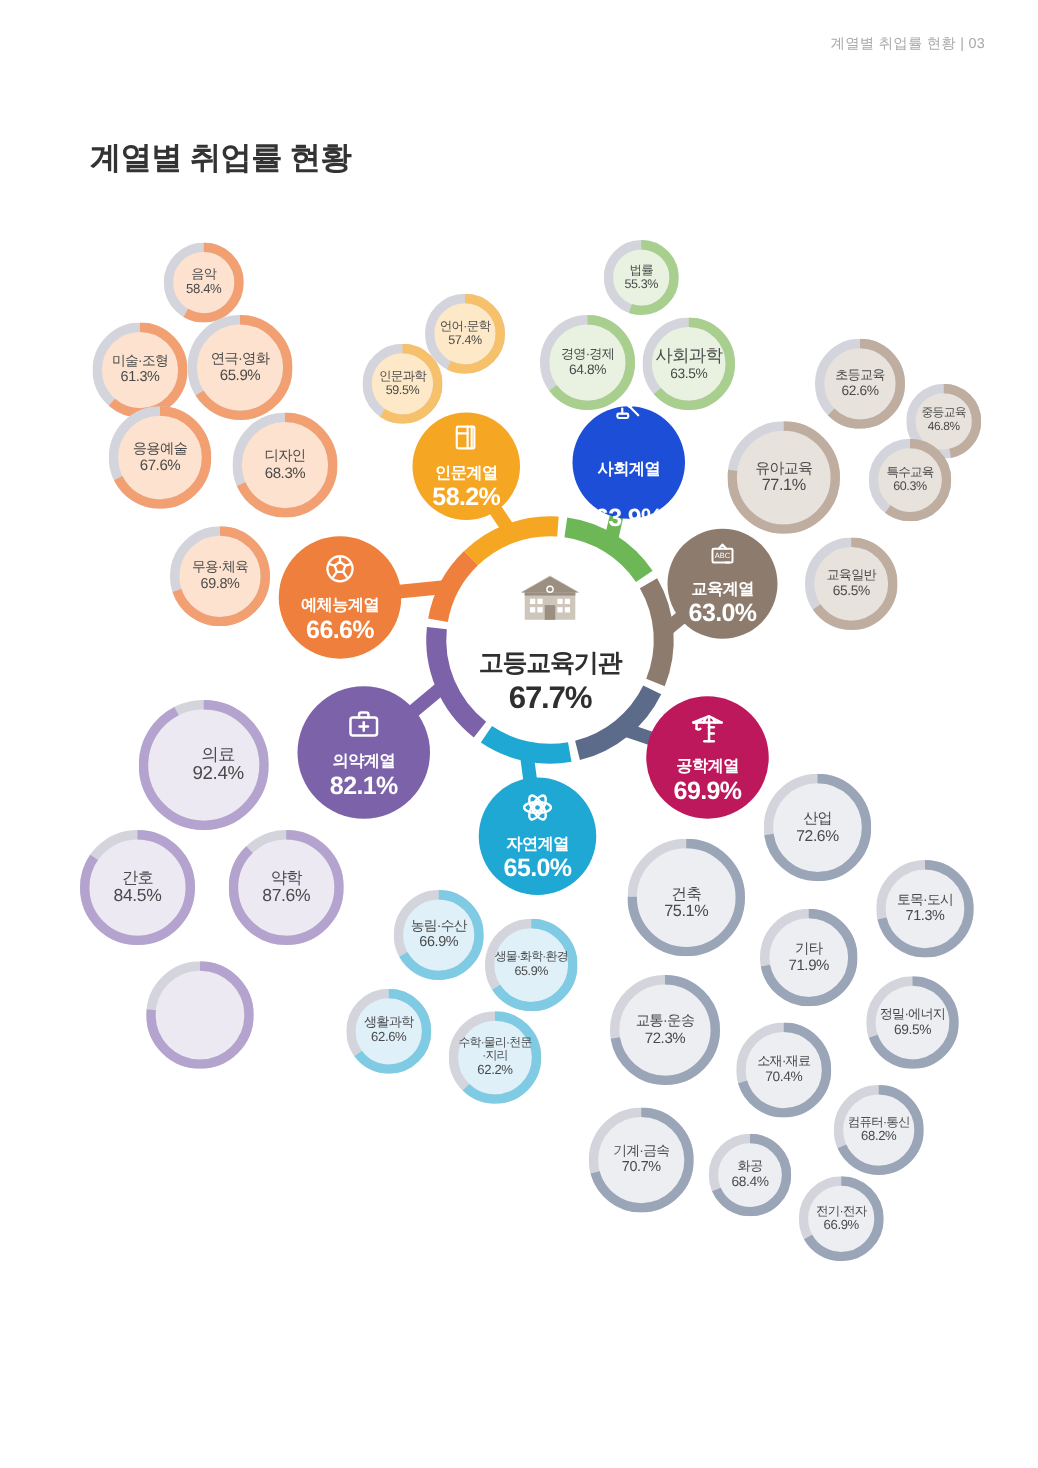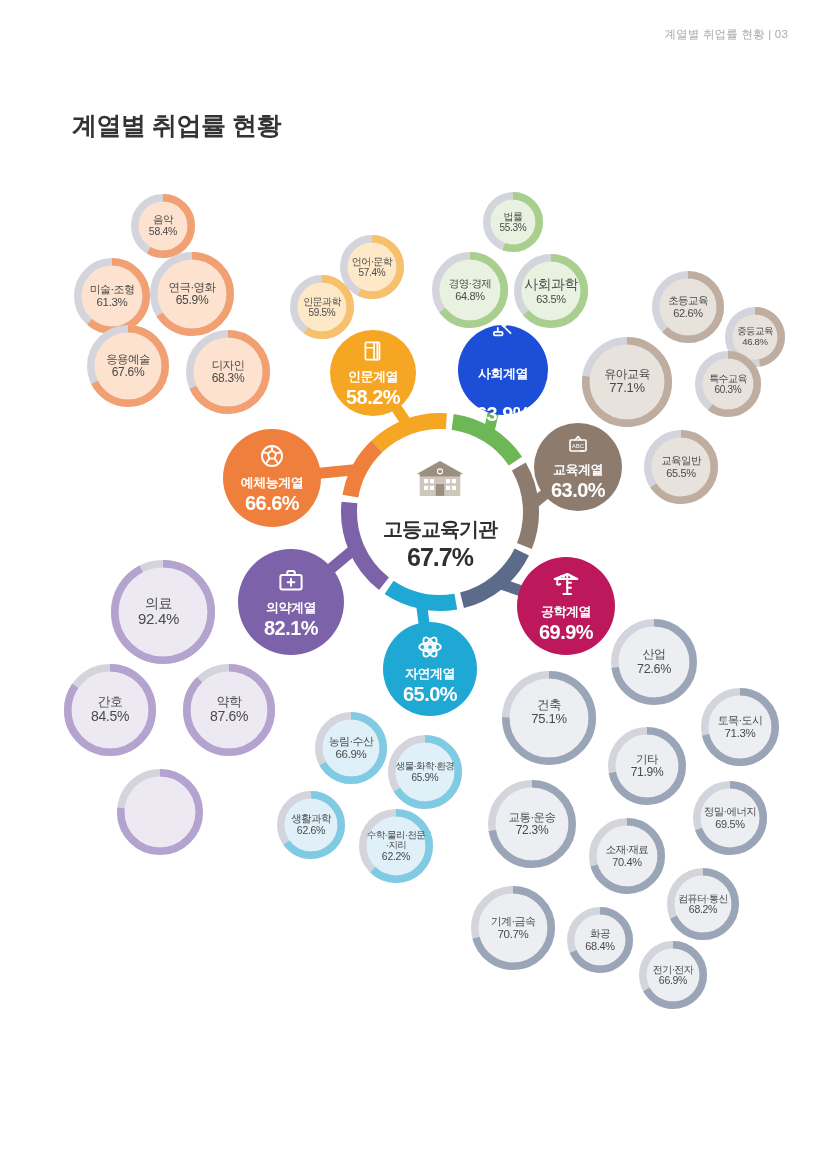--- a/index.html
+++ b/index.html
@@ -286,21 +286,21 @@
       <div class="sat-inner" style="left: 7.5px; top: 7.5px; height: 71px; width: 71px;">
         <div class="sat-label" style="font-size: 12px;">산업</div>
         <div class="sat-value" style="font-size: 12.5px;">72.6%</div>
       </div>
     </div>
     <div class="node sat" style="left: 502px; top: 671px; height: 94px; width: 94px;">
       <svg width="94" height="94" viewBox="0 0 94 94" style="position: absolute; left: 0px; top: 0px;">
         <circle cx="47" cy="47" r="43.25" fill="#eceef1" stroke="#d4d5dc" stroke-width="7.5"></circle>
         <circle cx="47" cy="47" r="43.25" fill="none" stroke="#9aa6b8" stroke-width="7.5" stroke-dasharray="204.0825711661733 271.7477645355171" transform="rotate(-90 47 47)"></circle>
       </svg>
-      <div class="sat-inner" style="left: 7.5px; top: 2px; height: 79px; width: 79px;">
+      <div class="sat-inner" style="left: 7.5px; top: 12px; height: 79px; width: 79px;">
         <div class="sat-label" style="font-size: 12.5px;">건축</div>
         <div class="sat-value" style="font-size: 13px;">75.1%</div>
       </div>
     </div>
     <div class="node sat" style="left: 701px; top: 688px; height: 78px; width: 78px;">
       <svg width="78" height="78" viewBox="0 0 78 78" style="position: absolute; left: 0px; top: 0px;">
         <circle cx="39" cy="39" r="35.25" fill="#eceef1" stroke="#d4d5dc" stroke-width="7.5"></circle>
         <circle cx="39" cy="39" r="35.25" fill="none" stroke="#9aa6b8" stroke-width="7.5" stroke-dasharray="157.91686712167132 221.4822820780804" transform="rotate(-90 39 39)"></circle>
       </svg>
       <div class="sat-inner" style="left: 7.5px; top: 7.5px; height: 63px; width: 63px;">
@@ -426,21 +426,21 @@
       <div class="sat-inner" style="left: 7.5px; top: 7.5px; height: 59px; width: 59px;">
         <div class="sat-label" style="font-size: 9.5px;">수학·물리·천문·지리</div>
         <div class="sat-value" style="font-size: 10.5px;">62.2%</div>
       </div>
     </div>
     <div class="node sat" style="left: 111px; top: 560px; height: 104px; width: 104px;">
       <svg width="104" height="104" viewBox="0 0 104 104" style="position: absolute; left: 0px; top: 0px;">
         <circle cx="52" cy="52" r="48.25" fill="#ece9f3" stroke="#d4d5dc" stroke-width="7.5"></circle>
         <circle cx="52" cy="52" r="48.25" fill="none" stroke="#b4a3cf" stroke-width="7.5" stroke-dasharray="280.1232505499875 303.16369107141503" transform="rotate(-90 52 52)"></circle>
       </svg>
-      <div class="sat-inner" style="left: 3px; top: 7.5px; height: 89px; width: 89px;">
+      <div class="sat-inner" style="left: 19px; top: 7.5px; height: 89px; width: 89px;">
         <div class="sat-label" style="font-size: 14px;">의료</div>
         <div class="sat-value" style="font-size: 15px;">92.4%</div>
       </div>
     </div>
     <div class="node sat" style="left: 64px; top: 664px; height: 92px; width: 92px;">
       <svg width="92" height="92" viewBox="0 0 92 92" style="position: absolute; left: 0px; top: 0px;">
         <circle cx="46" cy="46" r="42.25" fill="#ece9f3" stroke="#d4d5dc" stroke-width="7.5"></circle>
         <circle cx="46" cy="46" r="42.25" fill="none" stroke="#b4a3cf" stroke-width="7.5" stroke-dasharray="224.3175694479452 265.4645792283375" transform="rotate(-90 46 46)"></circle>
       </svg>
       <div class="sat-inner" style="left: 7.5px; top: 7.5px; height: 77px; width: 77px;">
@@ -505,20 +505,30 @@
       </div>
     </div>
     <div class="node sat" style="left: 186px; top: 330px; height: 84px; width: 84px;">
       <svg width="84" height="84" viewBox="0 0 84 84" style="position: absolute; left: 0px; top: 0px;">
         <circle cx="42" cy="42" r="38.25" fill="#fce2cf" stroke="#d4d5dc" stroke-width="7.5"></circle>
         <circle cx="42" cy="42" r="38.25" fill="none" stroke="#f2a072" stroke-width="7.5" stroke-dasharray="164.1466453537399 240.33183799961918" transform="rotate(-90 42 42)"></circle>
       </svg>
       <div class="sat-inner" style="left: 7.5px; top: 7.5px; height: 69px; width: 69px;">
         <div class="sat-label" style="font-size: 11.5px;">디자인</div>
         <div class="sat-value" style="font-size: 12px;">68.3%</div>
+      </div>
+    </div>
+    <div class="node sat" style="left: 136px; top: 421px; height: 80px; width: 80px;">
+      <svg width="80" height="80" viewBox="0 0 80 80" style="position: absolute; left: 0px; top: 0px;">
+        <circle cx="40" cy="40" r="36.25" fill="#fce2cf" stroke="#d4d5dc" stroke-width="7.5"></circle>
+        <circle cx="40" cy="40" r="36.25" fill="none" stroke="#f2a072" stroke-width="7.5" stroke-dasharray="158.98029623491146 227.76546738526" transform="rotate(-90 40 40)"></circle>
+      </svg>
+      <div class="sat-inner" style="left: 7.5px; top: 7.5px; height: 65px; width: 65px;">
+        <div class="sat-label" style="font-size: 11px;">무용·체육</div>
+        <div class="sat-value" style="font-size: 11.5px;">69.8%</div>
       </div>
     </div>
     <div id="hub" style="left: 362px; top: 434px; height: 156px; width: 156px;">
       <span id="hub-icon"><svg width="54" height="54" viewBox="0 0 64 48">
           <path d="M32 2 60 18 56 18 56 44 8 44 8 18 4 18z" fill="#cfc6bb"></path>
           <path d="M32 3 59 18 5 18z" fill="#9b8f82"></path>
           <rect x="8" y="18" width="48" height="3" fill="#9b8f82"></rect>
           <circle cx="32" cy="15" r="3.6" fill="#fff"></circle>
           <circle cx="32" cy="15" r="2.2" fill="#9b8f82"></circle>
           <rect x="27" y="30" width="10" height="14" fill="#9b8f82"></rect>

